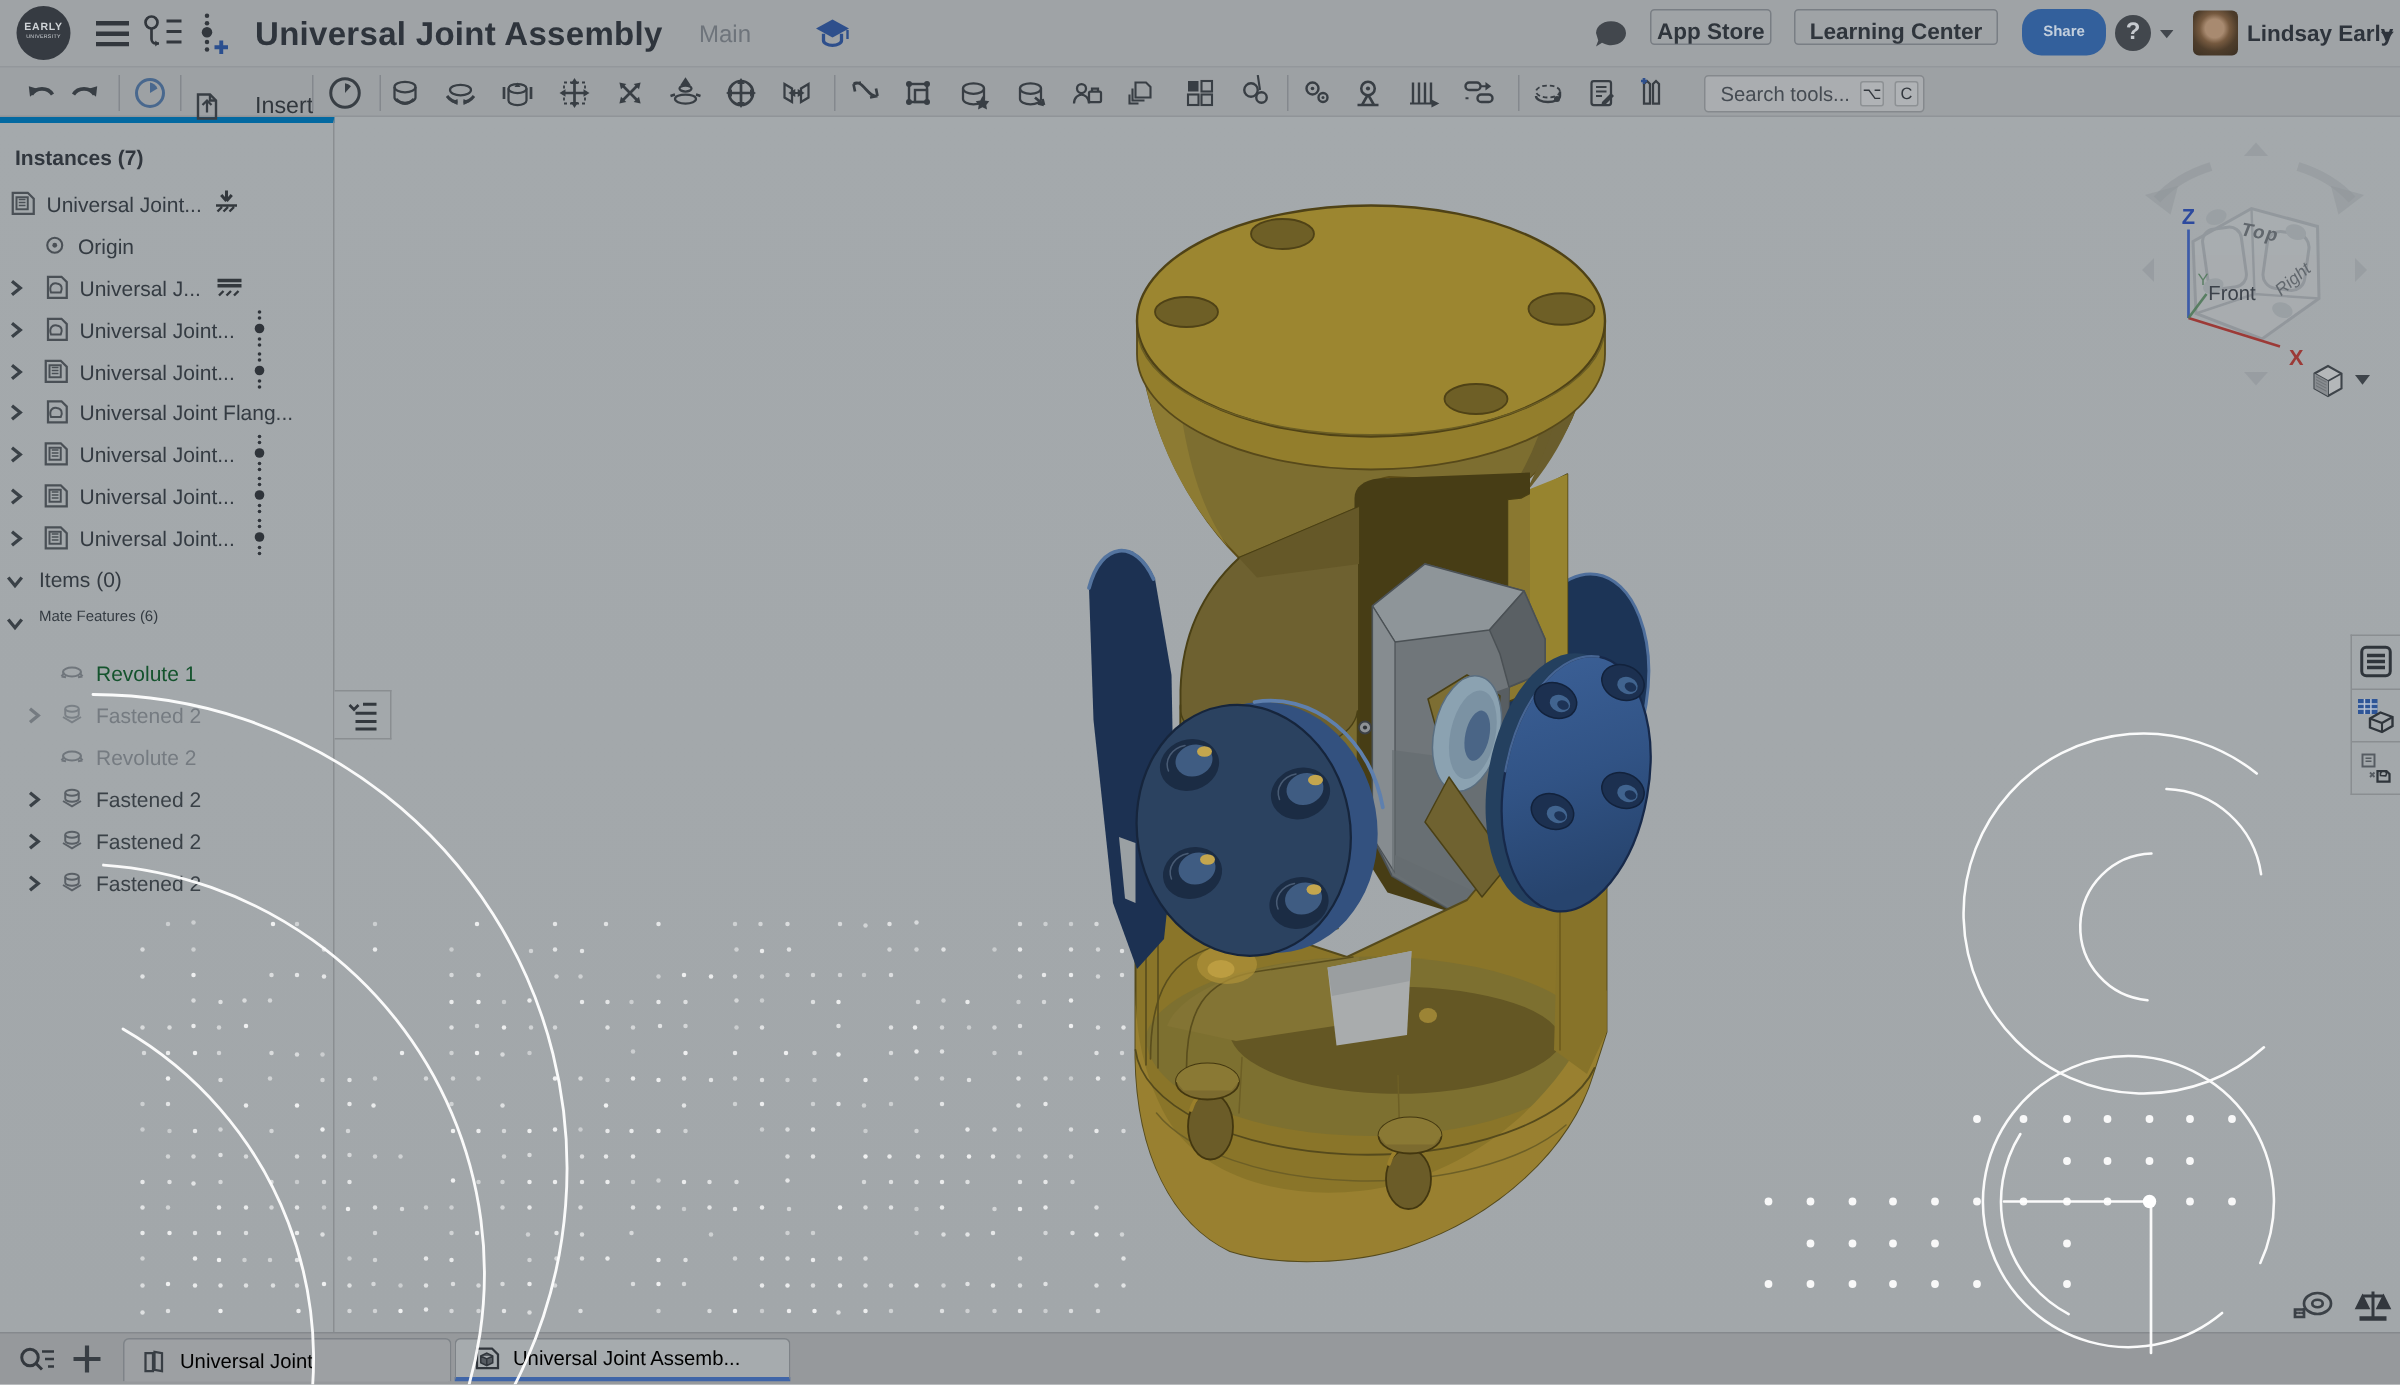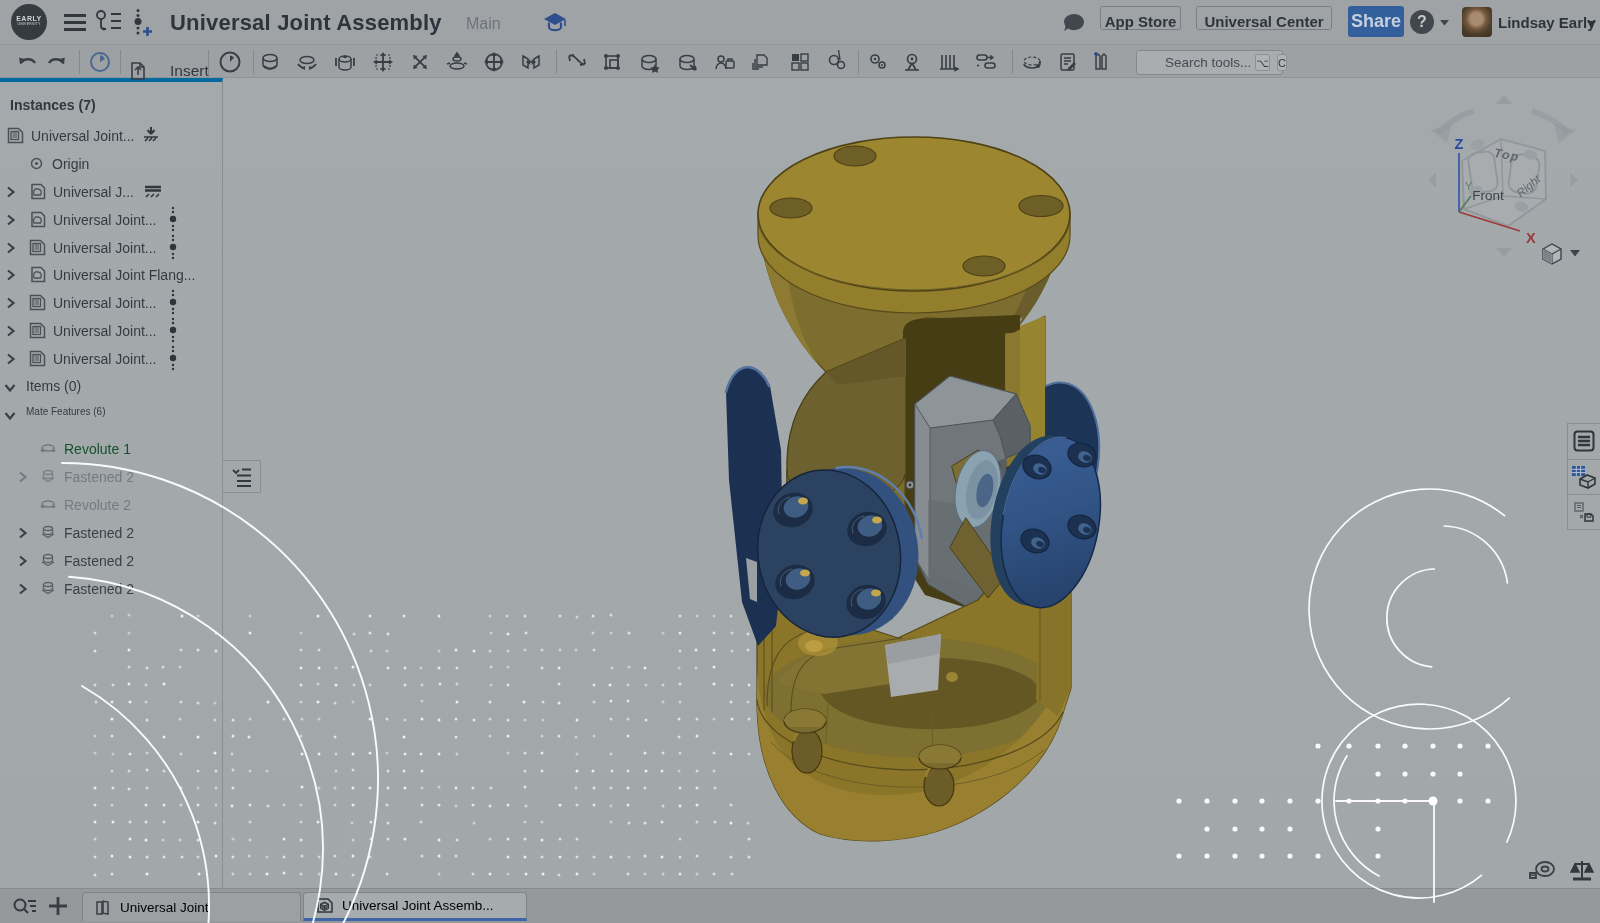--- a/index.html
+++ b/index.html
@@ -3,29 +3,29 @@
 <style>
 * { margin:0; padding:0; box-sizing:border-box; }
 html,body { width:1600px; height:923px; overflow:hidden; font-family:"Liberation Sans",sans-serif; }
 #page { position:relative; width:1600px; height:923px; background:#a3a8ab; }
 .abs { position:absolute; }
 #header { position:absolute; left:0; top:0; width:1600px; height:44px; background:#9fa3a6; z-index:20; }
 #logo { position:absolute; left:11px; top:4px; width:36px; height:36px; border-radius:50%; background:#363b42; color:#cfd3d7; text-align:center; }
 #logo .l1 { font-size:7px; font-weight:700; letter-spacing:0.5px; margin-top:11px; }
 #logo .l2 { font-size:3.5px; letter-spacing:0.2px; }
 .hbtn { position:absolute; top:6px; height:24px; border:1px solid #797e84; border-radius:3px; font-size:15px; color:#2f353c; text-align:center; line-height:29px; font-weight:600; }
-#sharebtn { position:absolute; left:1348px; top:6px; width:56px; height:31px; background:#33609c; border-radius:3px; color:#c3cfdd; font-size:18px; font-weight:600; text-align:center; line-height:31px; }
+#sharebtn { position:absolute; left:1348px; top:6px; width:56px; height:31px; background:#33609c; border-radius:13px; color:#c3cfdd; font-size:10px; font-weight:600; text-align:center; line-height:31px; }
 #avatar { position:absolute; left:1462px; top:7px; width:30px; height:30px; border-radius:4px;
   background: radial-gradient(circle at 48% 40%, #a88a70 0 26%, #75593f 42%, #4e3d2b 64%, #3a2f23 100%); }
 #toolbar { position:absolute; left:0; top:44px; width:1600px; height:34px; background:#9da1a4; border-top:1px solid #93979b; border-bottom:1px solid #909498; z-index:20; }
 .tbi { position:absolute; top:5px; }
 .tbsep { position:absolute; top:5px; width:1px; height:24px; background:#84888d; }
 .tbinsert { position:absolute; left:128px; top:4px; display:flex; align-items:center; gap:22px;margin-top:11px; }
 .tbinsert span { font-size:15.5px; color:#31373d; }
-#searchbox { position:absolute; left:1136px; top:5px; width:147px; white-space:nowrap; height:25px; background:#aaadb0; border:1px solid #85898d; border-radius:3px; display:flex; align-items:center; padding-left:28px; gap:4px; }
+#searchbox { position:absolute; left:1136px; top:5px; width:147px; white-space:nowrap; height:25px; background:#aaadb0; border:1px solid #85898d; border-radius:3px; display:flex; align-items:center; padding-left:10px; gap:4px; }
 #searchbox > span:first-child { font-size:13.5px; white-space:nowrap; color:#454b52; flex:1; }
 .kcap { width:16px; height:17px; background:#b0b3b6; border:1px solid #8d9194; border-radius:2px; font-size:11px; color:#33383e; text-align:center; line-height:16px; margin-right:3px; }
 #lpanel { position:absolute; left:0; top:78px; width:223px; height:810px; border-right:1px solid #8a8e91; border-top:4px solid #0369a1; z-index:10; }
 #flyout { position:absolute; left:223px; top:460px; width:38px; height:33px; background:#a3a8ab; border:1px solid #8a8e91; border-left:none; z-index:10; display:flex; align-items:center; justify-content:center; }
 #rpanel { position:absolute; left:1567px; top:423px; width:33px; height:107px; border:1px solid #8a8e91; border-right:none; z-index:10; }
 .rcell { width:100%; height:35.6px; border-bottom:1px solid #8a8e91; display:flex; align-items:center; justify-content:center; }
 .rcell:last-child { border-bottom:none; }
 #bottombar { position:absolute; left:0; top:888px; width:1600px; height:35px; background:#96999c; border-top:1px solid #85898d; z-index:25; }
 .btab { position:absolute; top:3px; height:29px; background:#9da0a3; border:1px solid #7e8388; border-bottom:none; border-radius:4px 4px 0 0; display:flex; align-items:center; padding-left:12px; gap:8px; }
 .btab span { font-size:13.5px; color:#000000; }
@@ -67,21 +67,21 @@
   <div class="abs" style="left:466px;top:15px;font-size:16px;color:#6e747b">Main</div>
   <svg class="abs" style="left:543px;top:12px" width="24" height="21" viewBox="0 0 24 21">
         <path d="M12,1 L23,7 L12,13 L1,7 Z" fill="#2e4f8c"></path>
         <path d="M6,10.5 v4.5 c0,1.8 2.7,3.2 6,3.2 s6,-1.4 6,-3.2 v-4.5" fill="none" stroke="#2e4f8c" stroke-width="2.2"></path>
         <path d="M22,8 v6" stroke="#2e4f8c" stroke-width="1.6"></path>
       </svg>
   <svg class="abs" style="left:1062px;top:13px" width="24" height="20" viewBox="0 0 24 20">
         <path d="M2,9 a10,8 0 1 1 4,6.5 L2,18 l1.5,-4 Z" fill="#42474d"></path>
       </svg>
   <div class="hbtn" style="left:1100px;width:81px">App Store</div>
-  <div class="hbtn" style="left:1196px;width:136px">Universal Center</div>
+  <div class="hbtn" style="left:1196px;width:136px">Learning Center</div>
   <div id="sharebtn">Share</div>
   <div class="abs" style="left:1410px;top:10px;width:24px;height:24px;border-radius:50%;background:#42474d;color:#c6cacf;font-size:16px;font-weight:700;text-align:center;line-height:24px">?</div>
   <svg class="abs" style="left:1440px;top:20px" width="9" height="6" viewBox="0 0 9 6">
         <path d="M0,0 h9 l-4.5,5.5 Z" fill="#42474d"></path>
       </svg>
   <div id="avatar"></div>
   <div class="abs" style="left:1498px;top:14px;font-size:15px;font-weight:600;color:#2e343c">Lindsay Early</div>
   <svg class="abs" style="left:1587px;top:21px" width="9" height="6" viewBox="0 0 9 6">
         <path d="M0,0 h9 l-4.5,5.5 Z" fill="#2e343c"></path>
       </svg>

